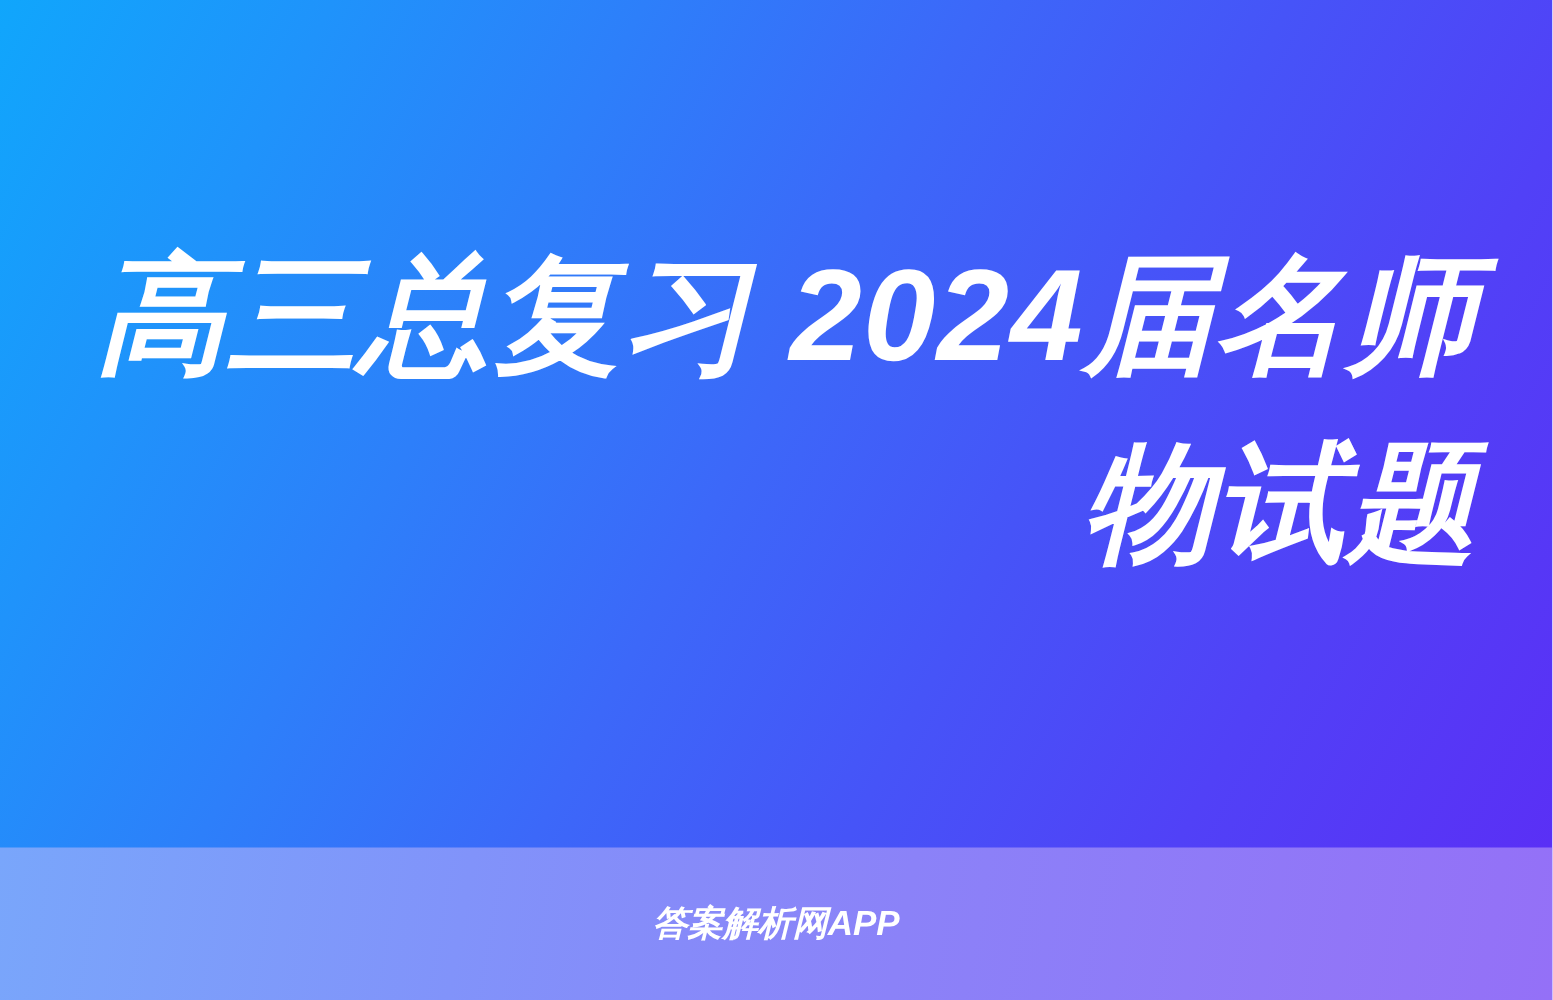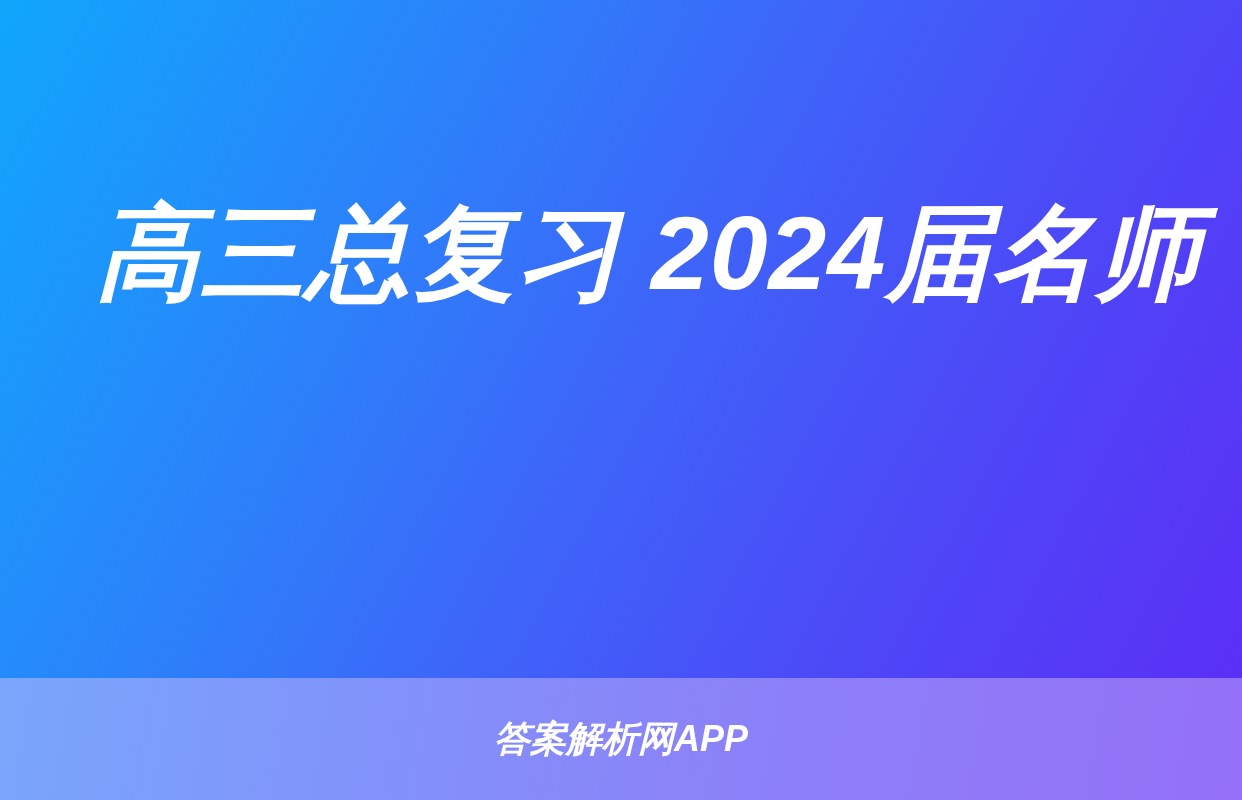--- a/index.html
+++ b/index.html
@@ -26,22 +26,21 @@
   }
 
   
   .title-block {
     position: absolute;
     left: 0;
     right: 0;
     top: 178px;
     padding: 0 60px;
     box-sizing: border-box;
-    text-align: left;
-    margin-left: 36px;
+    text-align: right;
   }
 
   .title-line {
     display: block;
     color: #ffffff;
     font-size: 104px;
     line-height: 150px;
     font-weight: 700;
     font-style: italic;
     letter-spacing: 1px;
@@ -61,36 +60,37 @@
     justify-content: center;
     background: linear-gradient(100deg,
         #79a6fb 0%,
         #8193fa 30%,
         #8b82f8 58%,
         #9470f7 100%);
   }
 
   .footer-text {
     color: #ffffff;
-    font-size: 36px;
+    font-size: 28px;
     line-height: 48px;
     font-weight: 700;
     font-style: italic;
     letter-spacing: 0px;
     white-space: nowrap;
     font-family: "Liberation Sans", "DejaVu Sans", sans-serif;
     text-align: right;
   }
 </style>
 </head>
 <body>
 
 <div id="poster">
 
   <div class="title-block">
     <span class="title-line">高三总复习 2024届名师</span>
+    <span class="title-line">物试题</span>
   </div>
 
   <div class="footer-band">
     <span class="footer-text">答案解析网APP</span>
   </div>
 
 </div>
 
 </body></html>

